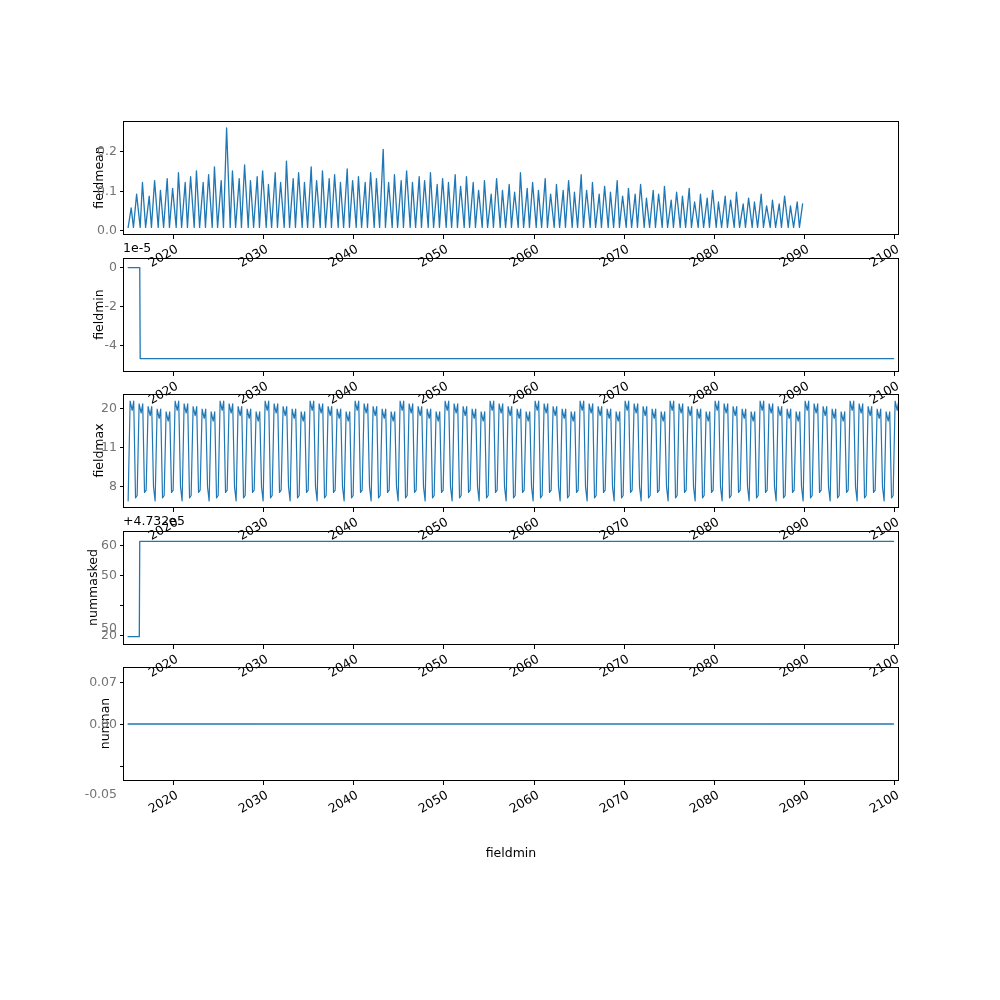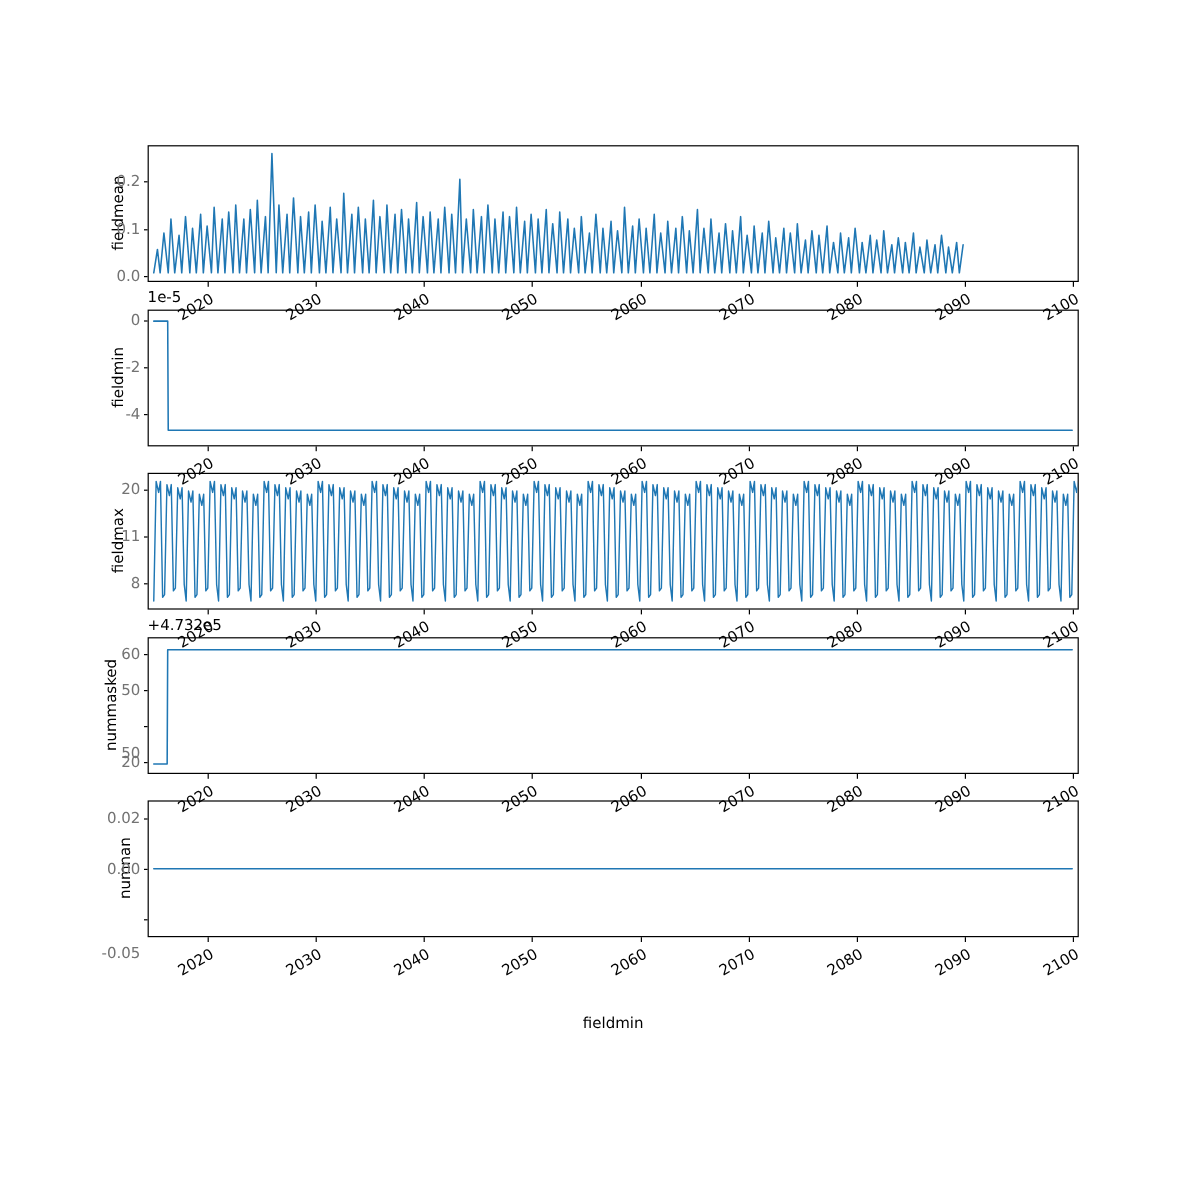--- a/index.html
+++ b/index.html
@@ -229,21 +229,21 @@
       <div class="xtickmark" style="left: 533.558px; top: 645px;"></div>
       <div class="xtick" style="left: 493.558px; top: 651px; width: 40px; text-align: right;">2060</div>
       <div class="xtickmark" style="left: 623.791px; top: 645px;"></div>
       <div class="xtick" style="left: 583.791px; top: 651px; width: 40px; text-align: right;">2070</div>
       <div class="xtickmark" style="left: 714.023px; top: 645px;"></div>
       <div class="xtick" style="left: 674.023px; top: 651px; width: 40px; text-align: right;">2080</div>
       <div class="xtickmark" style="left: 804.256px; top: 645px;"></div>
       <div class="xtick" style="left: 764.256px; top: 651px; width: 40px; text-align: right;">2090</div>
       <div class="xtickmark" style="left: 894.488px; top: 645px;"></div>
       <div class="xtick" style="left: 854.488px; top: 651px; width: 40px; text-align: right;">2100</div>
-      <div class="ytick" style="left: 61px; top: 674.088px; width: 56px;">0.02</div>
+      <div class="ytick" style="left: 61px; top: 674.088px; width: 56px;">0.07</div>
       <div class="ytickmark" style="left: 119.5px; top: 682.088px;"></div>
       <div class="ytick" style="left: 61px; top: 716px; width: 56px;">0.00</div>
       <div class="ytickmark" style="left: 119.5px; top: 724px;"></div>
       <div class="ytick" style="left: 61px; top: 746px; width: 56px; margin-top: 40px;">-0.05</div>
       <div class="ytickmark" style="left: 119.5px; top: 765.912px;"></div>
       <div class="xtickmark" style="left: 172.628px; top: 781px;"></div>
       <div class="xtick" style="left: 132.628px; top: 787px; width: 40px; text-align: right;">2020</div>
       <div class="xtickmark" style="left: 262.86px; top: 781px;"></div>
       <div class="xtick" style="left: 222.86px; top: 787px; width: 40px; text-align: right;">2030</div>
       <div class="xtickmark" style="left: 353.093px; top: 781px;"></div>

